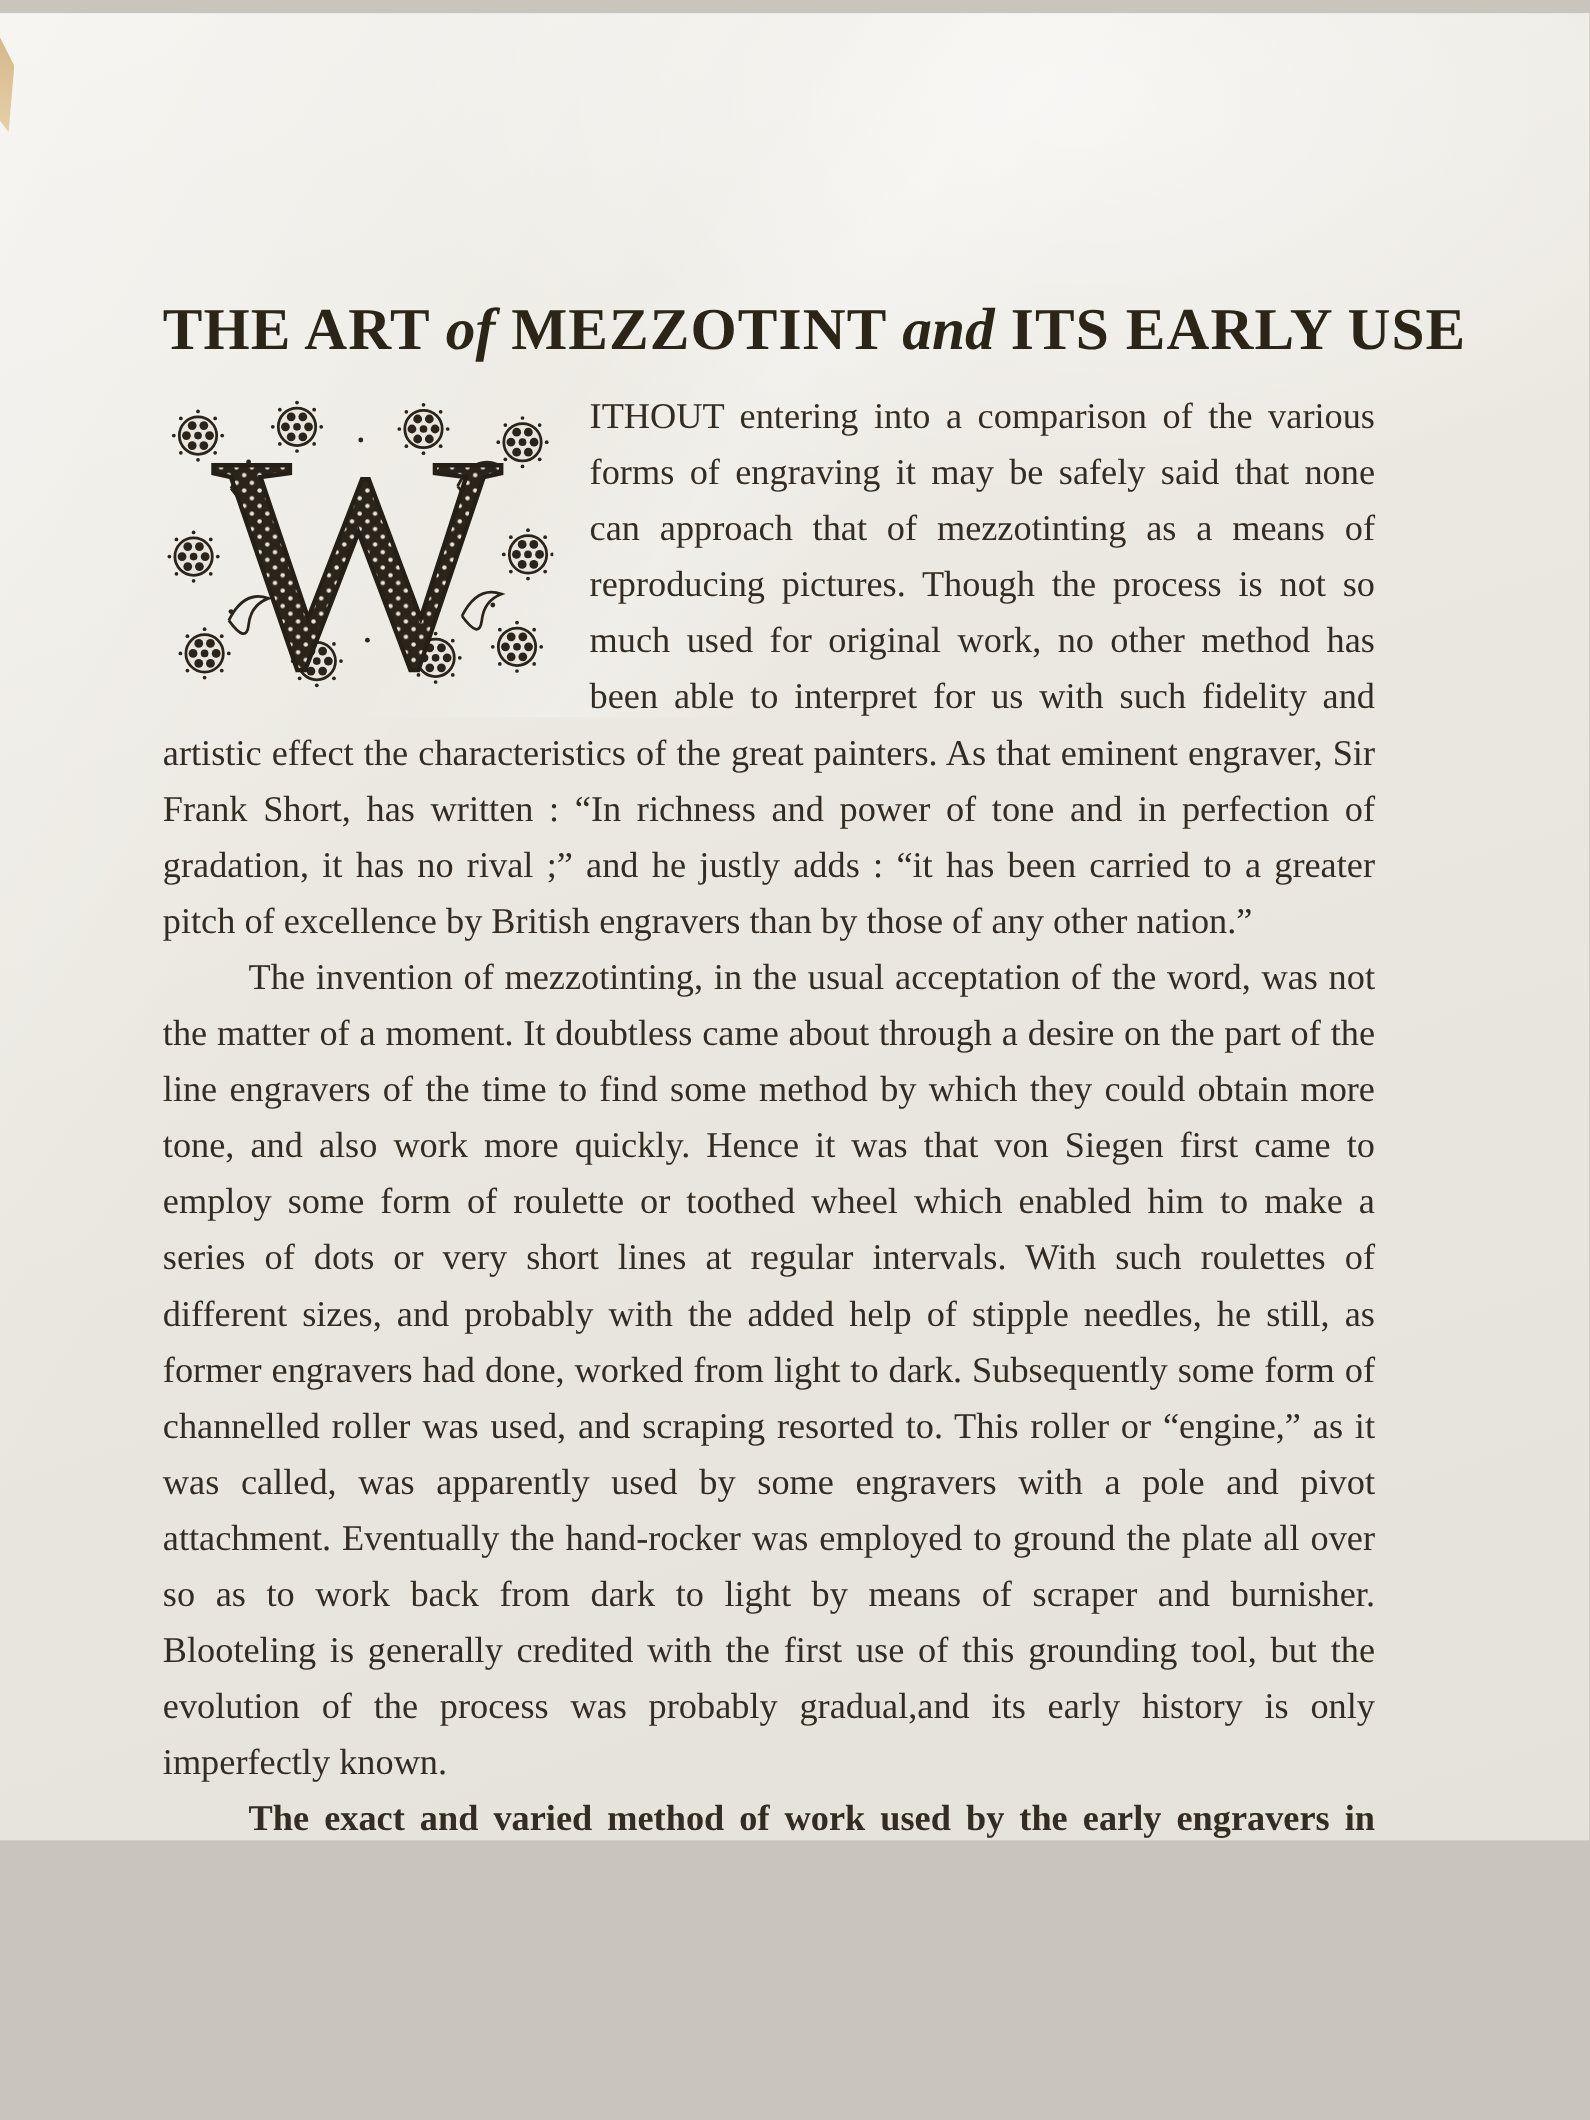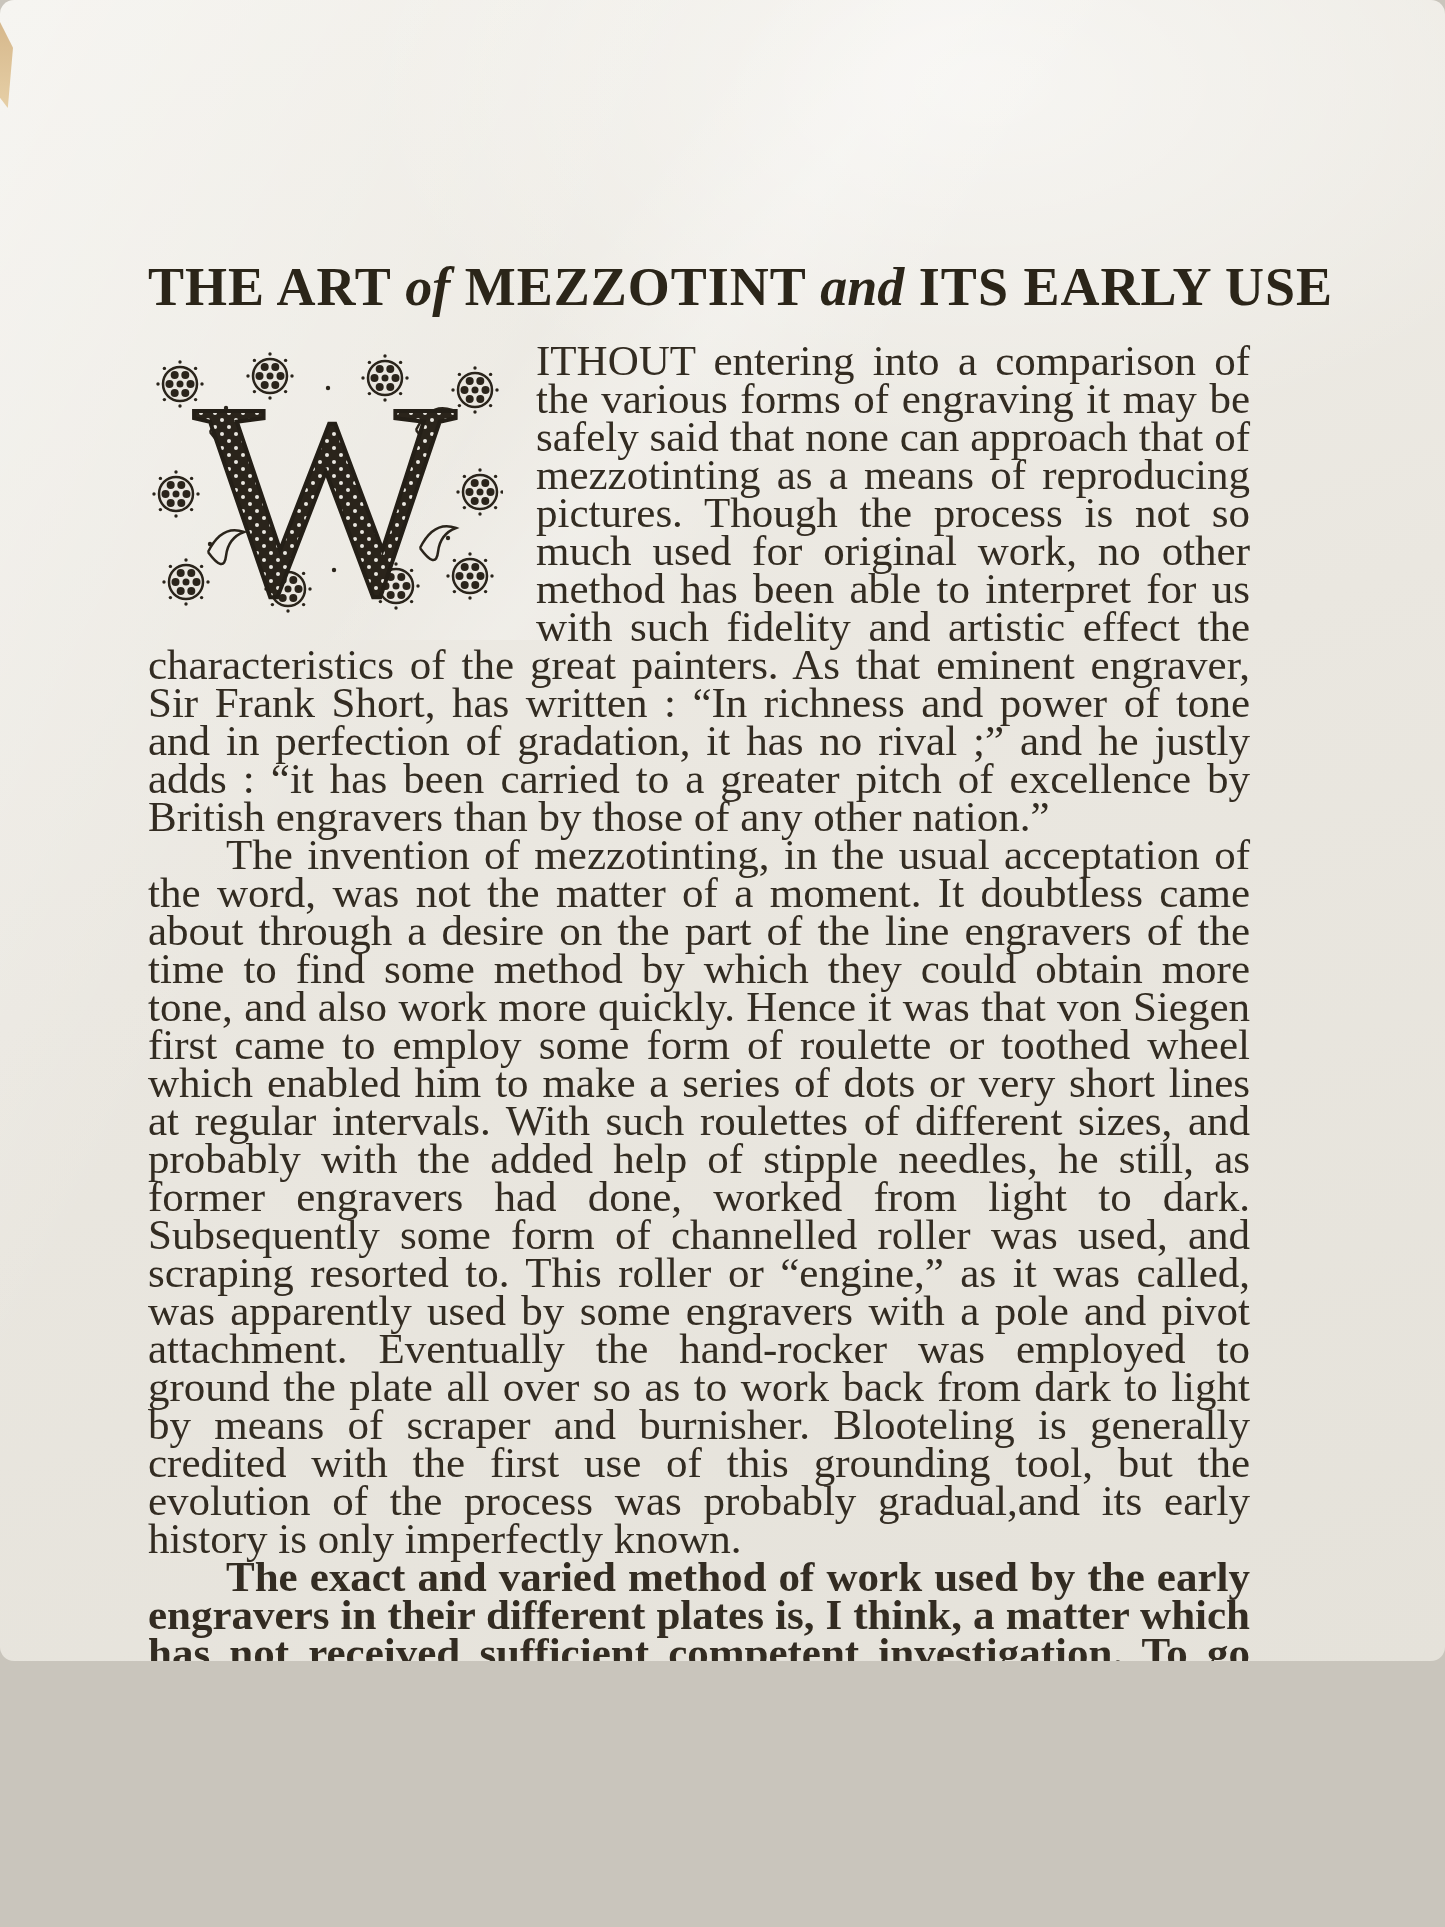--- a/index.html
+++ b/index.html
@@ -1,27 +1,26 @@
 <!DOCTYPE html>
 <html><head>
 <meta charset="utf-8">
 <style>
   html,body{margin:0;padding:0;background:#c9c5bc;}
   .page{
     position:relative;
     width:1445px;height:1661px;
-    margin:0 auto;
+    margin:12px auto;
     overflow:hidden;
     color:#2f2a21;
     background:
       linear-gradient(118deg, rgba(255,255,255,.38) 0%, rgba(255,255,255,0) 32%),
       radial-gradient(ellipse 900px 520px at 68% 5%, rgba(255,255,255,.5), rgba(255,255,255,0) 70%),
       linear-gradient(162deg, #f1efe9 0%, #eae7e0 48%, #e5e2da 100%);
     font-family:"Liberation Serif","DejaVu Serif",serif;
-    border-radius:14px;
   }
   
   .page-edge{
     position:absolute;left:0;top:22px;width:13px;height:86px;
     background:linear-gradient(to bottom,#d6b88c,#e6cfa6);
     clip-path:polygon(0 0,100% 30%,60% 100%,0 88%);
   }
   
   .crease{
     position:absolute;left:0;top:0;width:100%;height:640px;pointer-events:none;
@@ -34,21 +33,21 @@
   .title{
     margin:0 0 26px 0;
     font-size:54px;line-height:1.08;
     text-align:center;white-space:nowrap;
     letter-spacing:1px;
     color:#2b2519;
   }
   .title .t-italic{font-style:italic;letter-spacing:0;}
   .body-text p{
     margin:0;
-    font-size:43px;line-height:38px;
+    font-size:33px;line-height:51px;
     text-align:justify;
     color:#332c22;
   }
   .body-text p.indent{text-indent:78px;}
   .body-text p.flush-last{text-align-last:justify;font-weight:bold;}
   .dropcap{
     float:left;
     width:372px;height:300px;
     margin:4px 16px 0 0;
   }

